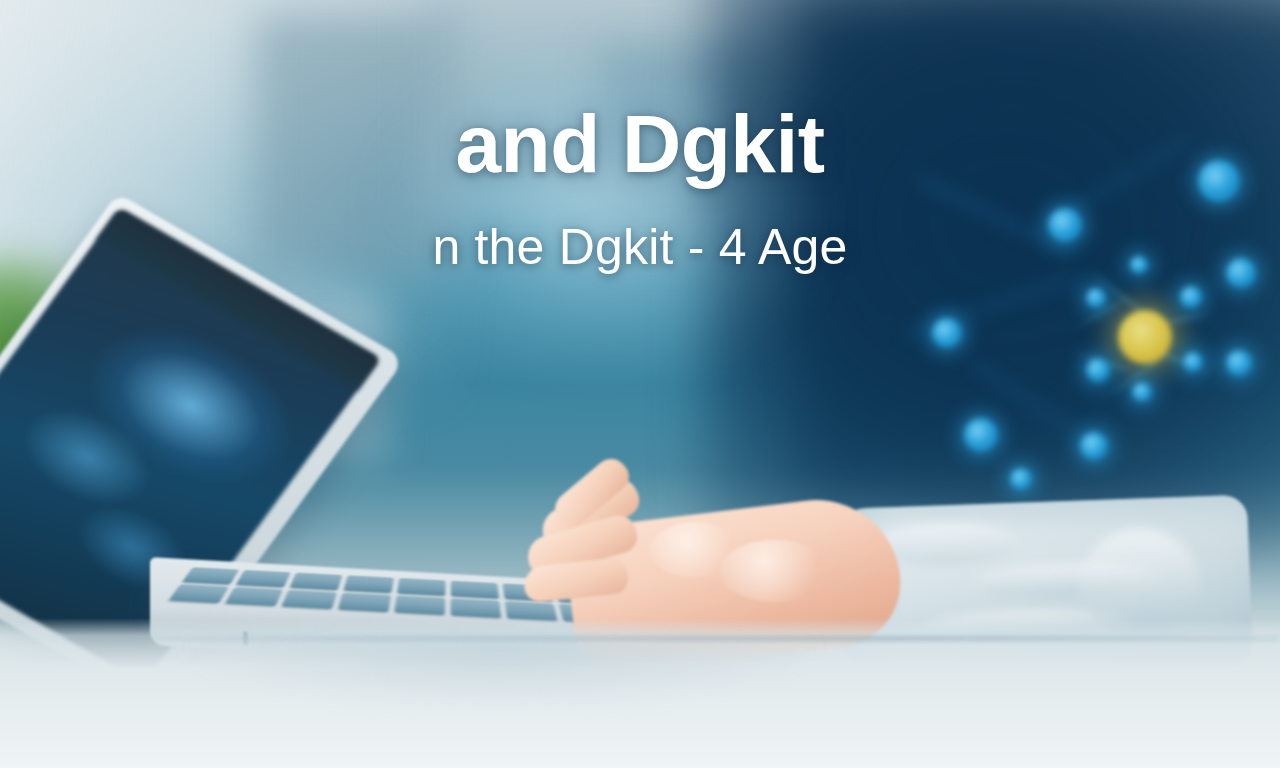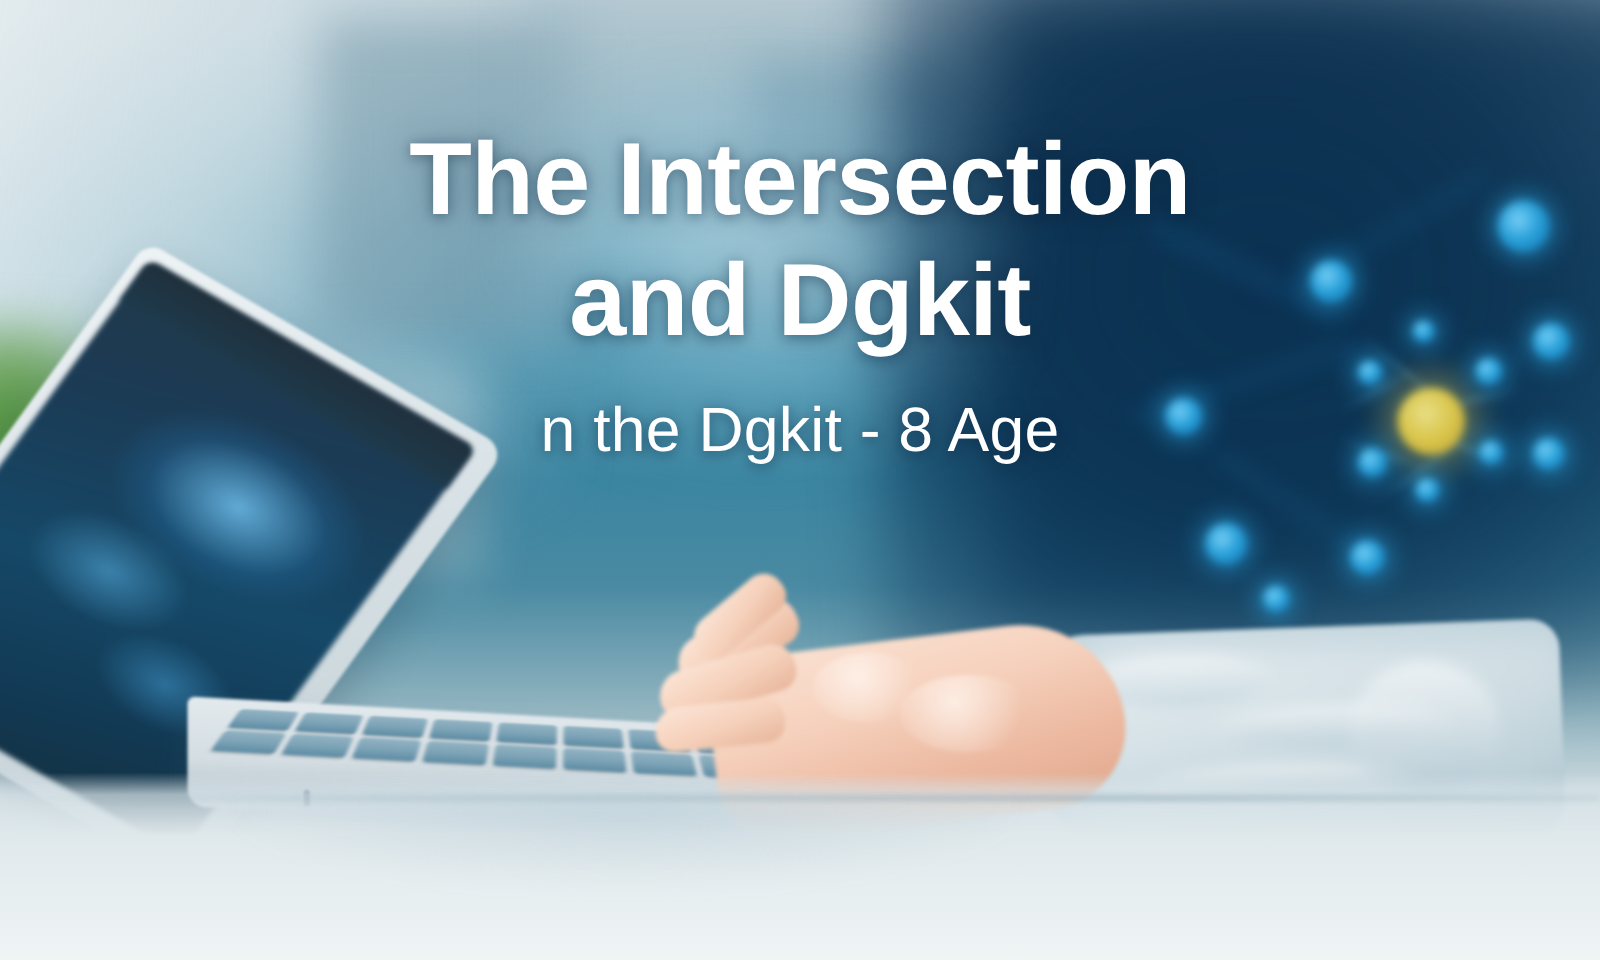--- a/index.html
+++ b/index.html
@@ -420,21 +420,20 @@
     <div class="knuckle" style="left:120px; top:52px; width:90px; height:56px;"></div>
     <div class="knuckle" style="left:190px; top:70px; width:110px; height:62px;"></div>
   </div>
 
   <div class="desk"></div>
   <div class="desk-line"></div>
   <div class="desk-reflection"></div>
 
   <div class="text-block">
     <h1 class="title">
-      <span class="line">The Intersection</span>
       <span class="line">and Dgkit</span>
     </h1>
     <p class="subtitle">
-      <span class="line">n the Dgkit - 8 Age</span>
+      <span class="line">n the Dgkit - 4 Age</span>
     </p>
   </div>
 
 </div>
 
 </body></html>

